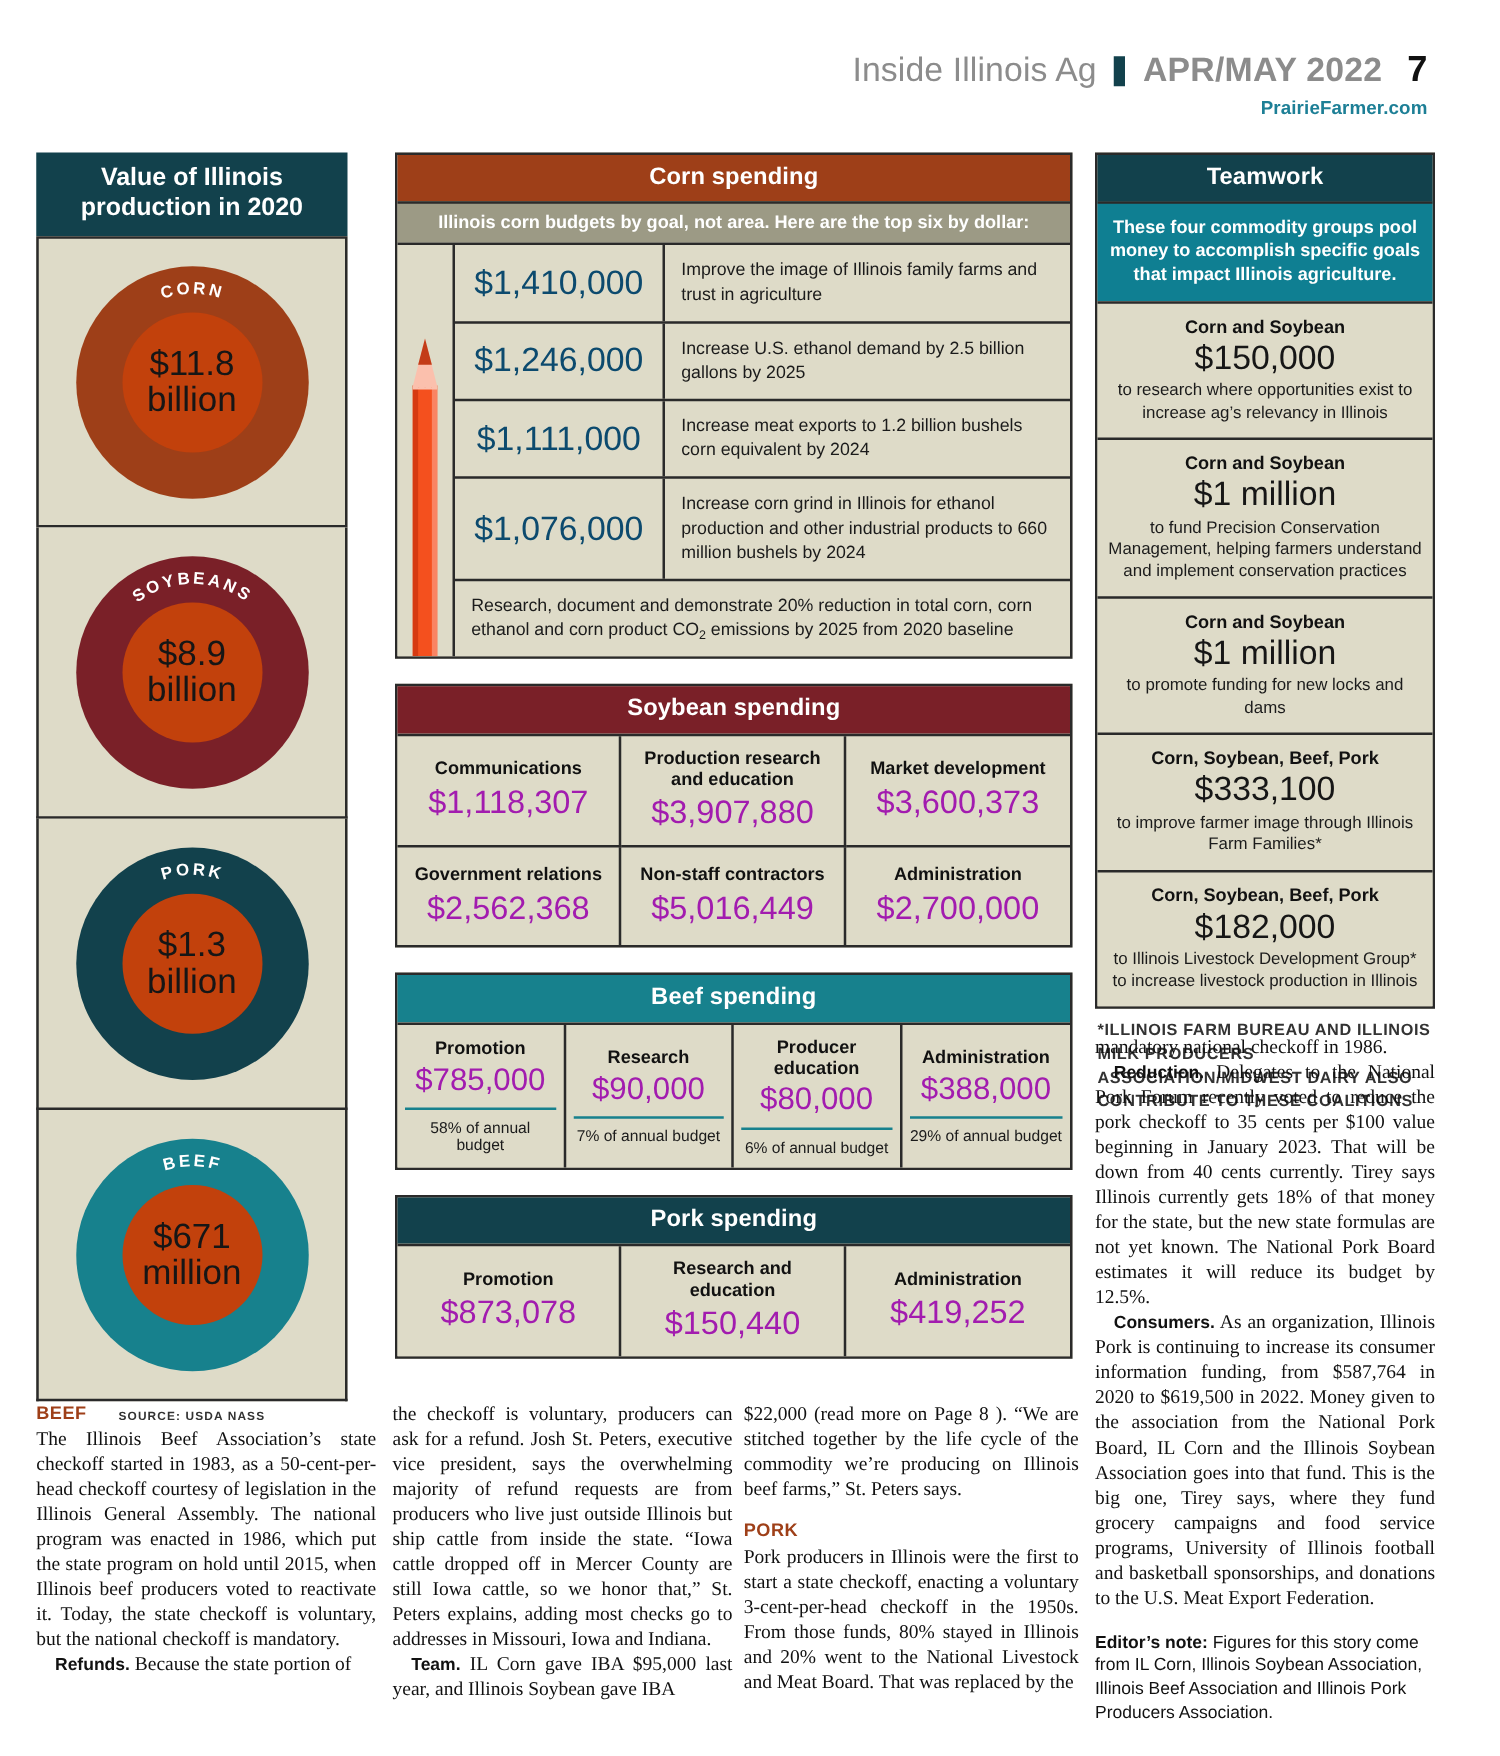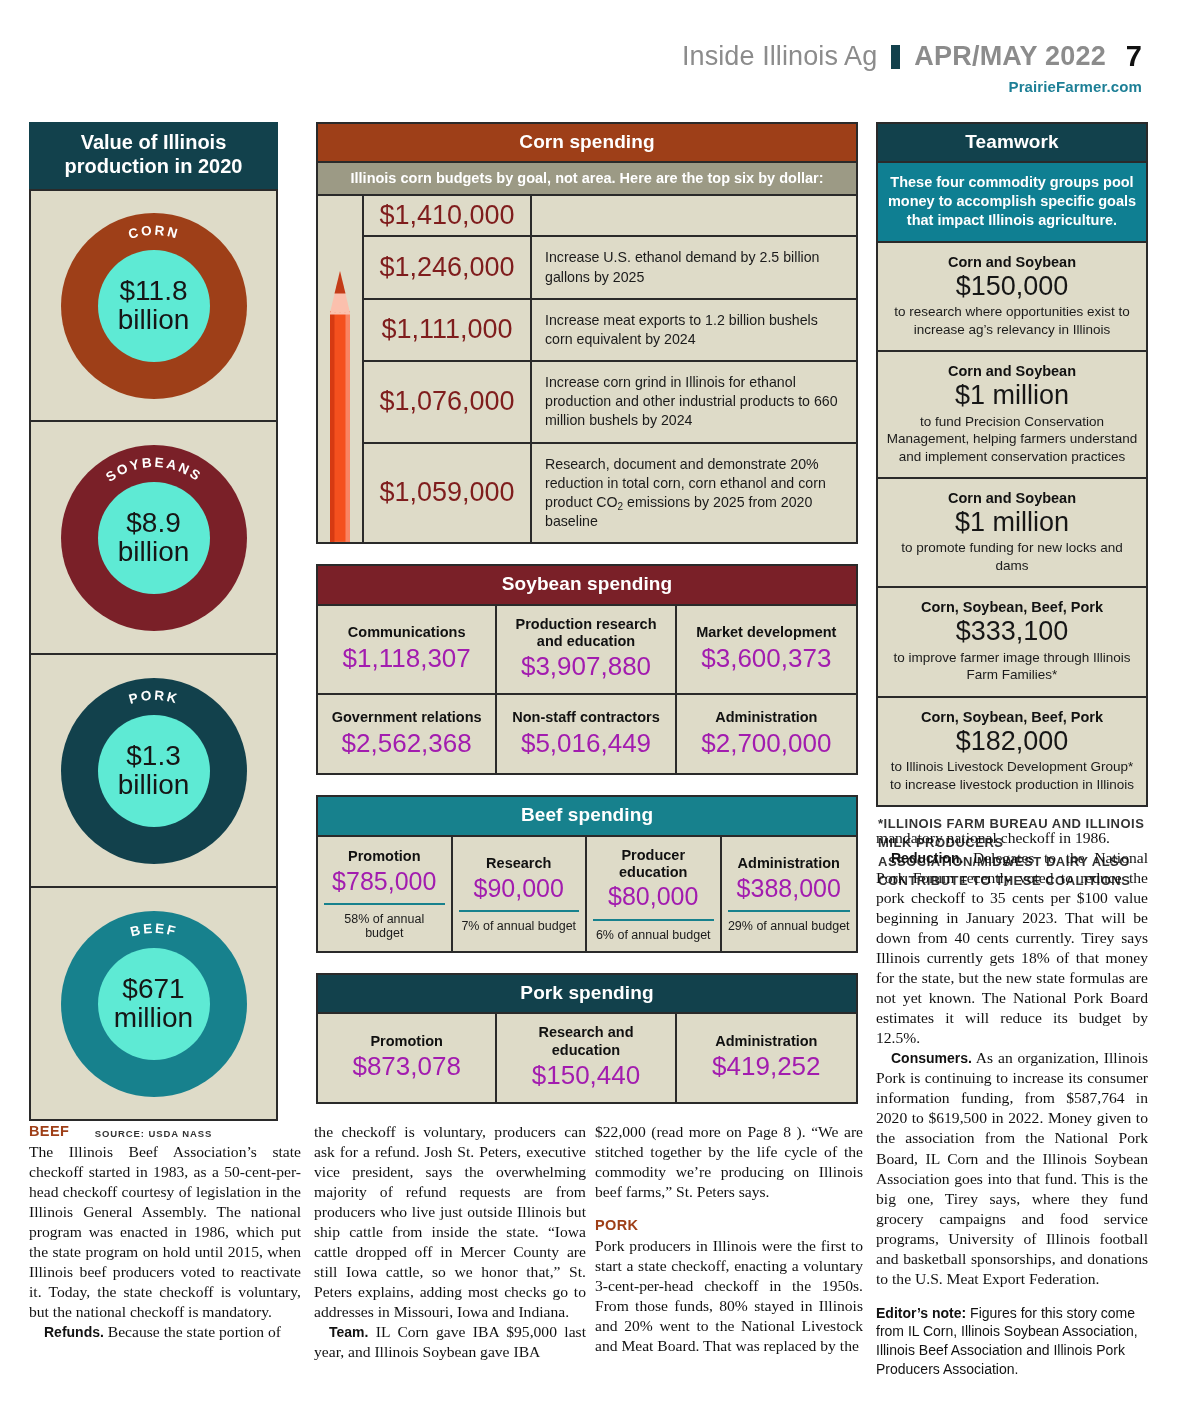--- a/index.html
+++ b/index.html
@@ -70,21 +70,21 @@
     position: relative;
   }
   .donut-cell.first { border-top: 2px solid #2a2a2a; }
   .donut {
     position: relative; width: 186px; height: 186px; border-radius: 50%;
   }
   .donut .hole {
     position: absolute; left: 50%; top: 50%;
     transform: translate(-50%,-50%);
     width: 112px; height: 112px; border-radius: 50%;
-    background: #5eead4;
+    background: #c2410c;
     display: flex; flex-direction: column;
     align-items: center; justify-content: center;
     line-height: 1.02;
   }
   .donut .amt { font-size: 28px; color: #161616; font-weight: 400; }
   .donut .unit { font-size: 28px; color: #161616; font-weight: 400; }
   .donut-label-svg {
     position: absolute; left: 0; top: 0; width: 186px; height: 186px;
     pointer-events: none;
   }
@@ -120,21 +120,21 @@
   }
   .corn-rows { flex: 1; }
   .corn-row {
     display: flex; align-items: stretch;
     border-bottom: 2px solid #2a2a2a;
   }
   .corn-row:last-child { border-bottom: none; }
   .corn-amt {
     width: 168px; flex: 0 0 168px;
     display: flex; align-items: center; justify-content: center;
-    font-size: 27px; color: #7f1d1d;
+    font-size: 27px; color: #0c4a6e;
     border-right: 2px solid #2a2a2a;
     padding: 4px 2px;
   }
   .corn-goal {
     flex: 1; display: flex; align-items: center;
     font-size: 14.2px; color: #1b1b1b; line-height: 1.35;
     padding: 11px 10px 11px 13px;
   }
   .corn-goal sub { font-size: 10px; vertical-align: baseline; position: relative; top: 3px; }
 
@@ -320,35 +320,35 @@
             <rect x="15.5" y="54" width="4.5" height="276" fill="#f98463"></rect>
             <path d="M10 6 L20 56 L0 56 Z" fill="#fbc0ad"></path>
             <path d="M10 6 L15.5 33 L4.5 33 Z" fill="#c33c18"></path>
             <path d="M0 56 q3 -4 5 0 q3 -4 5 0 q3 -4 5 0 q3 -4 5 0 L20 58 L0 58 Z" fill="#fbc0ad"></path>
           </svg>
         </div>
       </div>
       <div class="corn-rows" id="corn-rows">
           <div class="corn-row">
             <div class="corn-amt">$1,410,000</div>
+            <div class="corn-goal">Improve the image of Illinois family farms and trust in agriculture</div>
           </div>
           <div class="corn-row">
             <div class="corn-amt">$1,246,000</div>
             <div class="corn-goal">Increase U.S. ethanol demand by 2.5 billion gallons by 2025</div>
           </div>
           <div class="corn-row">
             <div class="corn-amt">$1,111,000</div>
             <div class="corn-goal">Increase meat exports to 1.2 billion bushels corn equivalent by 2024</div>
           </div>
           <div class="corn-row">
             <div class="corn-amt">$1,076,000</div>
             <div class="corn-goal">Increase corn grind in Illinois for ethanol production and other industrial products to 660 million bushels by 2024</div>
           </div>
           <div class="corn-row">
-            <div class="corn-amt">$1,059,000</div>
             <div class="corn-goal">
               <span>Research, document and demonstrate 20% reduction in total corn, corn ethanol and corn product CO<sub>2</sub> emissions by 2025 from 2020 baseline</span>
             </div>
           </div>
         </div>
     </div>
   </div>
 
   <div class="gap-20"></div>
 

